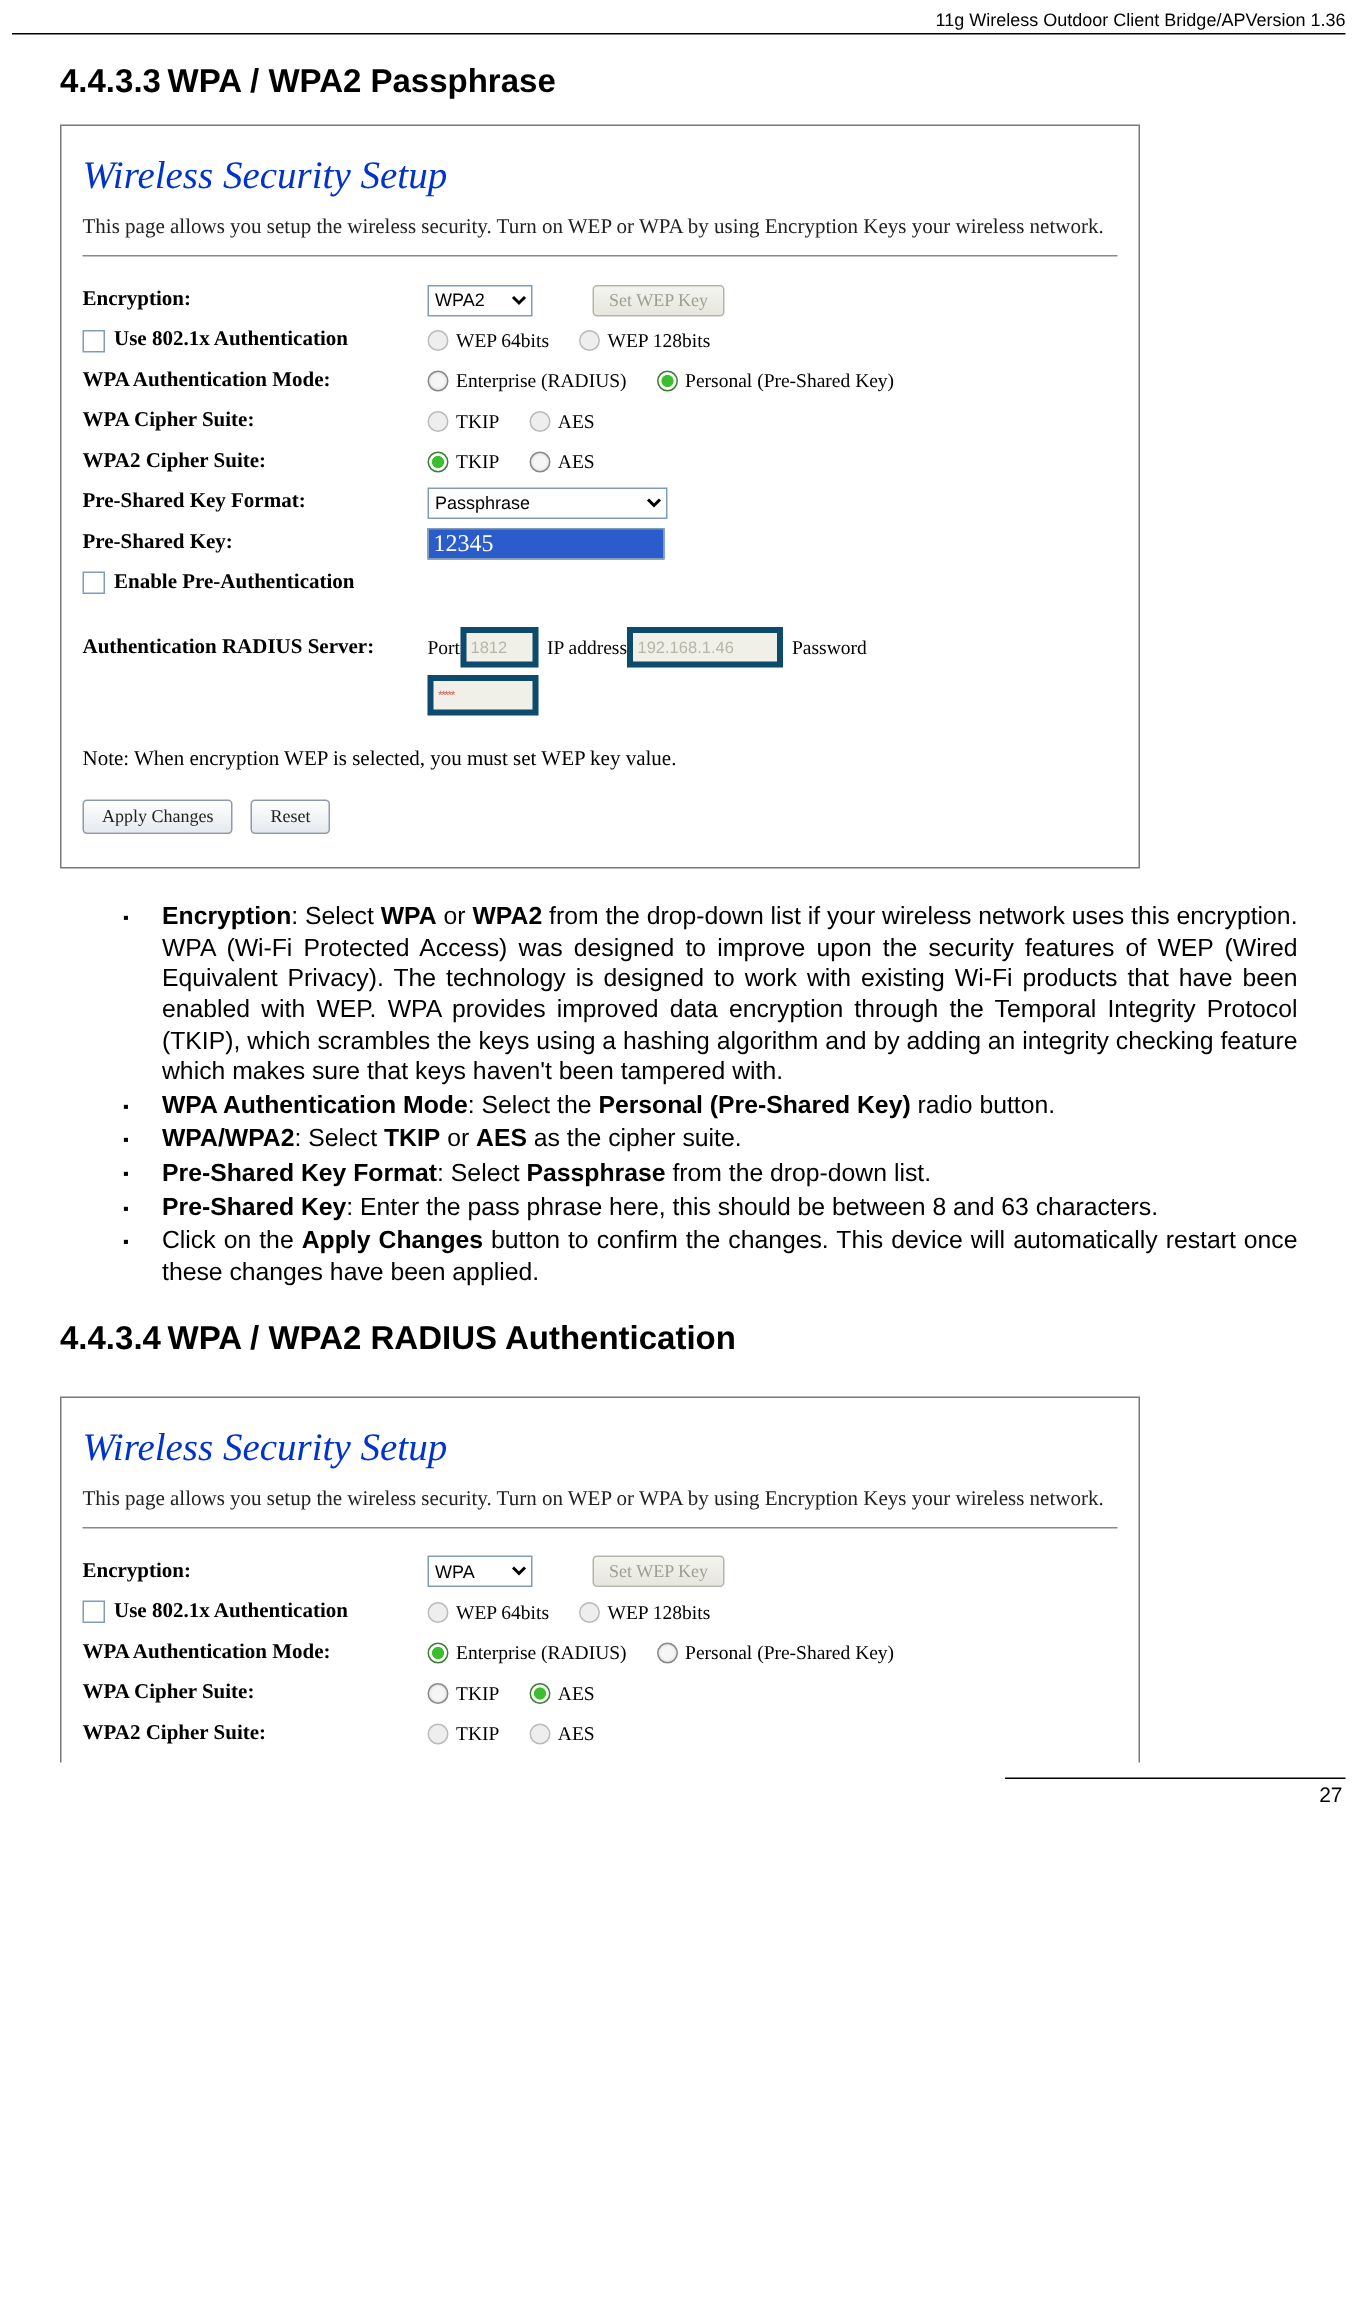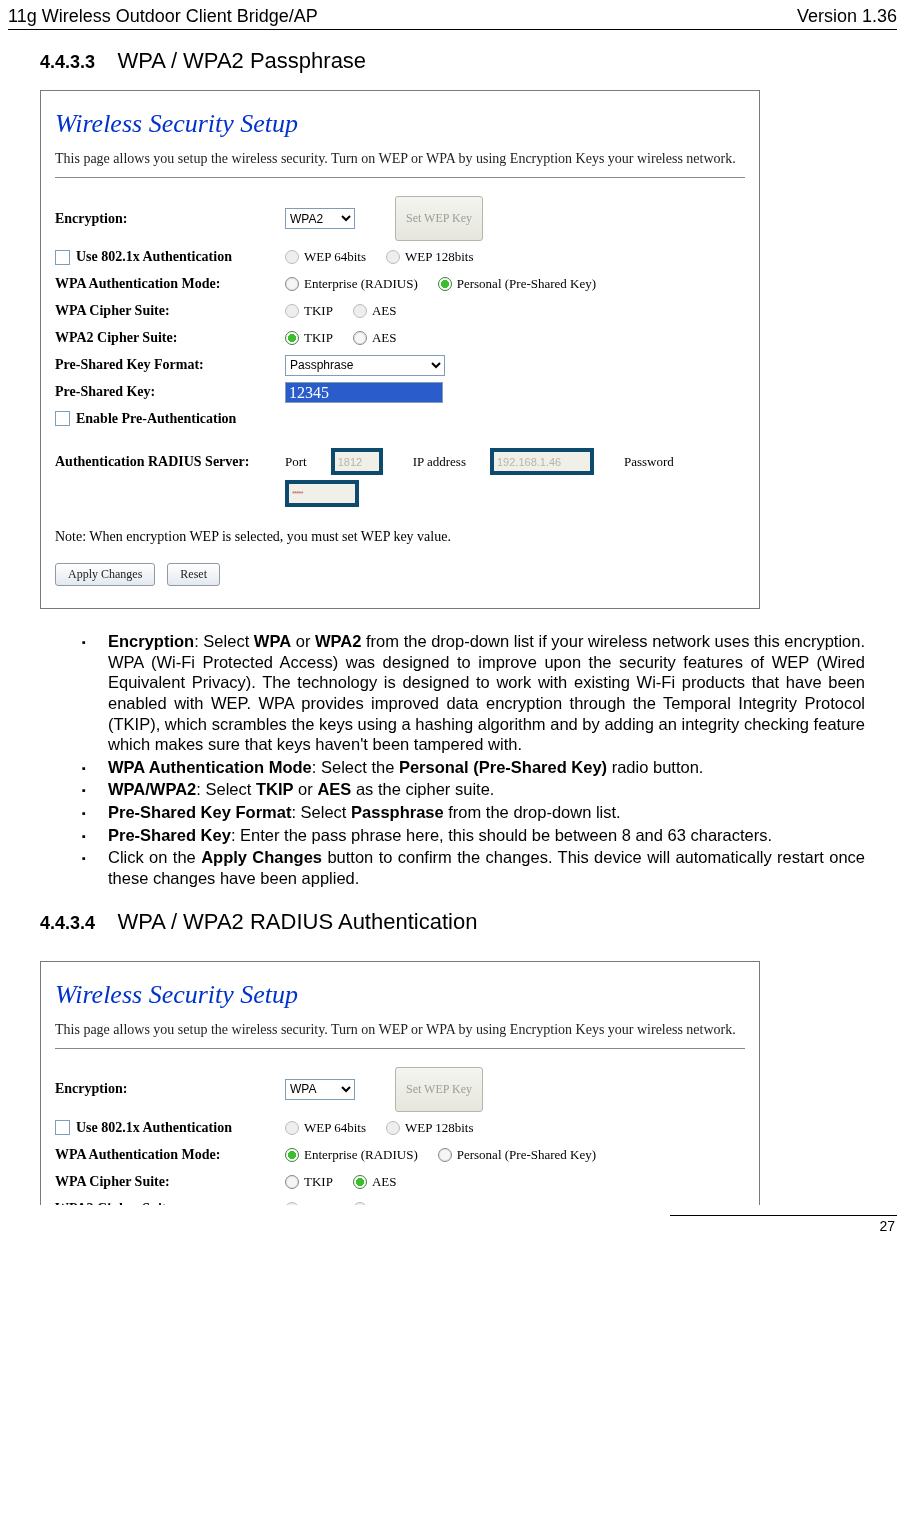--- a/index.html
+++ b/index.html
@@ -1,30 +1,30 @@
 <!DOCTYPE html>
 <html><head>
 <meta charset="utf-8">
 <style>
 html,body{margin:0;padding:0;background:#fff;font-family:Arial,Helvetica,sans-serif;color:#000}
 .page{width:905px;margin:0 auto;position:relative}
-.hdr{display:flex;justify-content:space-between;font-size:18px;padding:6px 8px 2px 8px}
+.hdr{display:flex;justify-content:flex-end;font-size:12px;padding:6px 8px 2px 8px}
 .hdr-line{border-bottom:1px solid #000;margin:0 8px 18px 8px}
 .content{padding:0 40px 0 40px}
-.h-num{font-size:18px;font-weight:bold;display:inline-block;margin-right:18px}
-.h-txt{font-size:22px;font-weight:normal;display:inline-block}
+.h-num{font-size:22px;font-weight:bold;display:inline-block;}
+.h-txt{font-size:22px;font-weight:bold;display:inline-block}
 .scr{border:1px solid #7a7a7a;margin:16px 0 22px 0;padding:18px 14px 22px 14px;font-family:"Times New Roman",serif;width:720px;box-sizing:border-box;position:relative}
 .scr h2{color:#0033cc;font-size:26px;font-style:italic;font-weight:normal;margin:0 0 12px 0;font-family:"Times New Roman",serif}
 .scr .desc{font-size:14px;color:#222;margin-bottom:10px}
 .scr hr{border:none;border-top:1px solid #888;margin:6px 0 18px 0}
 .row{display:flex;align-items:center;font-size:13px;margin:5px 0;min-height:22px}
 .lbl{width:230px;font-weight:bold;font-family:"Times New Roman",serif;font-size:14px}
 .ctl{display:flex;align-items:center;gap:6px;flex-wrap:wrap}
 select{font-family:Arial;font-size:12px;height:21px;border:1px solid #7f9db9;background:#fff}
-.btn-dis{display:inline-block;background:linear-gradient(#f4f4f0,#e6e6de);border:1px solid #b5b5a8;color:#9e9e92;font-size:12px;padding:14px 10px;border-radius:3px}
+.btn-dis{display:inline-block;background:linear-gradient(#f4f4f0,#e6e6de);border:1px solid #b5b5a8;color:#9e9e92;font-size:12px;padding:2px 10px;border-radius:3px}
 .chk{display:inline-block;width:13px;height:13px;border:1px solid #7f9db9;background:#fff;margin-right:6px;vertical-align:middle}
 .radio-off{display:inline-block;width:12px;height:12px;border:1px solid #888;border-radius:50%;background:#f6f6f6;vertical-align:middle;box-shadow:inset 0 0 2px #ccc}
 .radio-on{display:inline-block;width:12px;height:12px;border:1px solid #3a7f2f;border-radius:50%;background:radial-gradient(circle at center,#3cbf2f 0 45%,#fff 50% 100%);vertical-align:middle}
 .radio-dis{display:inline-block;width:12px;height:12px;border:1px solid #bbb;border-radius:50%;background:#eee;vertical-align:middle}
 .radio-wrap{display:inline-flex;align-items:center;gap:5px;margin-right:14px}
 .note{font-size:14px;margin:22px 0 18px 0;font-family:"Times New Roman",serif}
 .btn{display:inline-block;background:linear-gradient(#fff,#e4e9ef);border:1px solid #8f9aa8;color:#222;font-size:12px;padding:3px 12px;border-radius:3px;margin-right:8px}
 .psk-val{background:#2a5dcb;color:#fff;border:1px solid #7f9db9;width:150px;height:17px;font-size:16px;padding:1px 3px;display:inline-block}
 .bullets{font-size:16.5px;line-height:1.25;margin:0 0 20px 0;padding-left:68px;text-align:justify}
 .bullets li{margin-bottom:2px;list-style:none;position:relative}
@@ -142,21 +142,21 @@
 
       <div class="row">
         <div class="lbl" style="display:flex;align-items:flex-start;width:auto">
           <span class="chk"></span>
           <span>Enable Pre-Authentication</span>
         </div>
       </div>
 
       <div class="row" style="margin-top:18px">
         <div class="lbl">Authentication RADIUS Server:</div>
-        <div class="ctl" style="gap:24px">
+        <div class="ctl" style="gap:0">
           <span>Port</span>
           <input class="small-input-dis" style="width: 38px;" value="1812">
           <span style="margin-left:6px">IP address</span>
           <input class="small-input-dis" style="width: 90px;" value="192.168.1.46">
           <span style="margin-left:6px">Password</span>
         </div>
       </div>
       <div class="row">
         <div class="lbl"></div>
         <div class="ctl">

